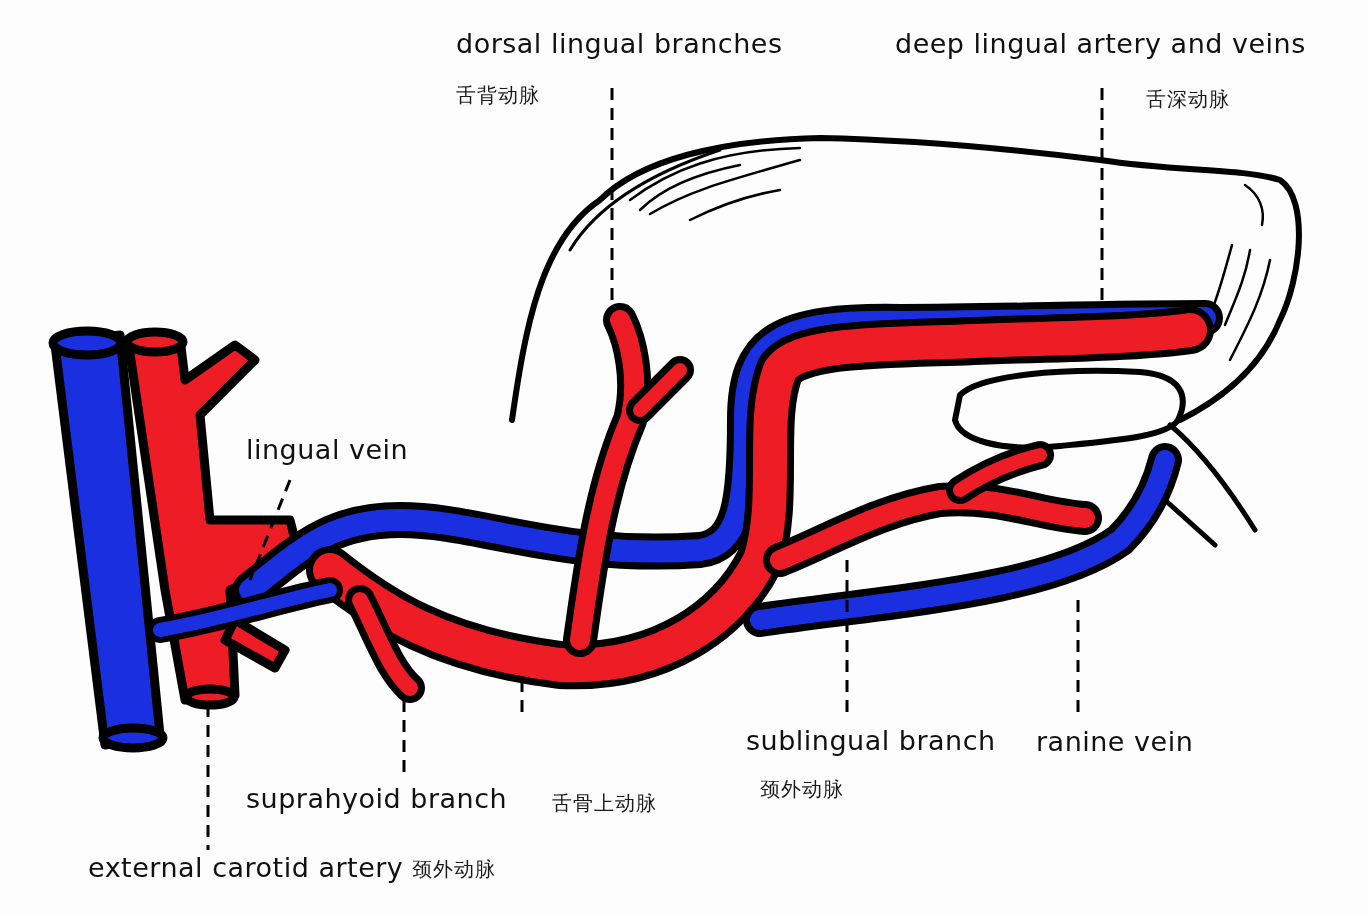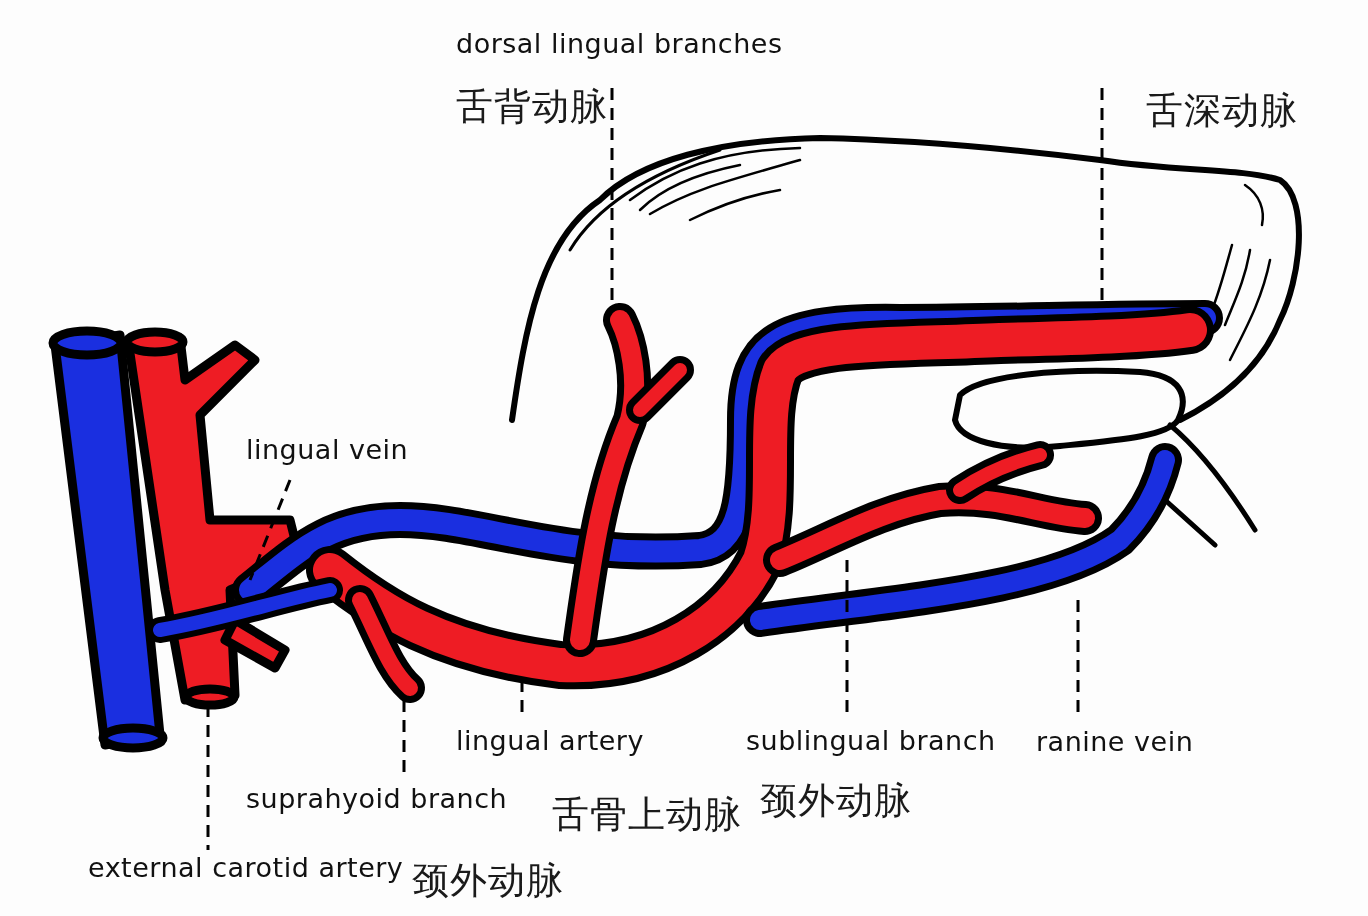--- a/index.html
+++ b/index.html
@@ -1,19 +1,19 @@
 <!DOCTYPE html>
 <html><head>
 <meta charset="utf-8">
 <style>
   html, body { margin:0; padding:0; background:#ffffff; }
   #stage { position:relative; width:1368px; height:916px; background:#fdfdfd; overflow:hidden; }
   svg#art { position:absolute; left:0; top:0; }
   .lbl { position:absolute; font-family:"DejaVu Sans", "Liberation Sans", sans-serif; color:#111; white-space:nowrap; font-size:27px; letter-spacing:0.5px; }
-  .zh { font-size:37px; letter-spacing:1px; color:#1a1a1a; }
+  .zh { font-size:20px; letter-spacing:1px; color:#1a1a1a; }
 </style>
 </head>
 <body>
 
 <div id="stage">
 <svg id="art" width="1368" height="916" viewBox="0 0 1368 916">
   <g fill="none" stroke="#000" stroke-linecap="round" stroke-linejoin="round">
 
     <path d="M512 420 C525 330 540 240 600 200 C640 160 720 140 820 138 C920 140 1020 150 1100 160 C1180 172 1240 168 1280 180 C1310 200 1300 280 1280 320 C1260 370 1220 400 1180 420" stroke-width="6"></path>
     <path d="M570 250 C600 200 660 170 720 150" stroke-width="3"></path>
@@ -69,23 +69,23 @@
     <line x1="522" y1="680" x2="522" y2="720"></line>
     <line x1="847" y1="560" x2="847" y2="715"></line>
     <line x1="1078" y1="600" x2="1078" y2="720"></line>
     <line x1="404" y1="700" x2="404" y2="780"></line>
     <line x1="208" y1="705" x2="208" y2="850"></line>
   </g>
 </svg>
 
 <span class="lbl" style="left:456px;top:28px">dorsal lingual branches</span>
 <span class="lbl zh" style="left:456px;top:82px">舌背动脉</span>
+<span class="lbl" style="left:895px;top:28px">deep lingual artery and veins</span>
 <span class="lbl zh" style="left:1146px;top:86px">舌深动脉</span>
 <span class="lbl" style="left:246px;top:434px">lingual vein</span>
-<span class="lbl" style="left:456px;top:725px">lingual artery</span>
 <span class="lbl" style="left:746px;top:725px">sublingual branch</span>
 <span class="lbl zh" style="left:760px;top:776px">颈外动脉</span>
 <span class="lbl" style="left:1036px;top:726px">ranine vein</span>
 <span class="lbl zh" style="left:552px;top:790px">舌骨上动脉</span>
 <span class="lbl" style="left:246px;top:783px">suprahyoid branch</span>
 <span class="lbl" style="left:88px;top:852px">external carotid artery</span>
 <span class="lbl zh" style="left:412px;top:856px">颈外动脉</span>
 </div>
 
 </body></html>

